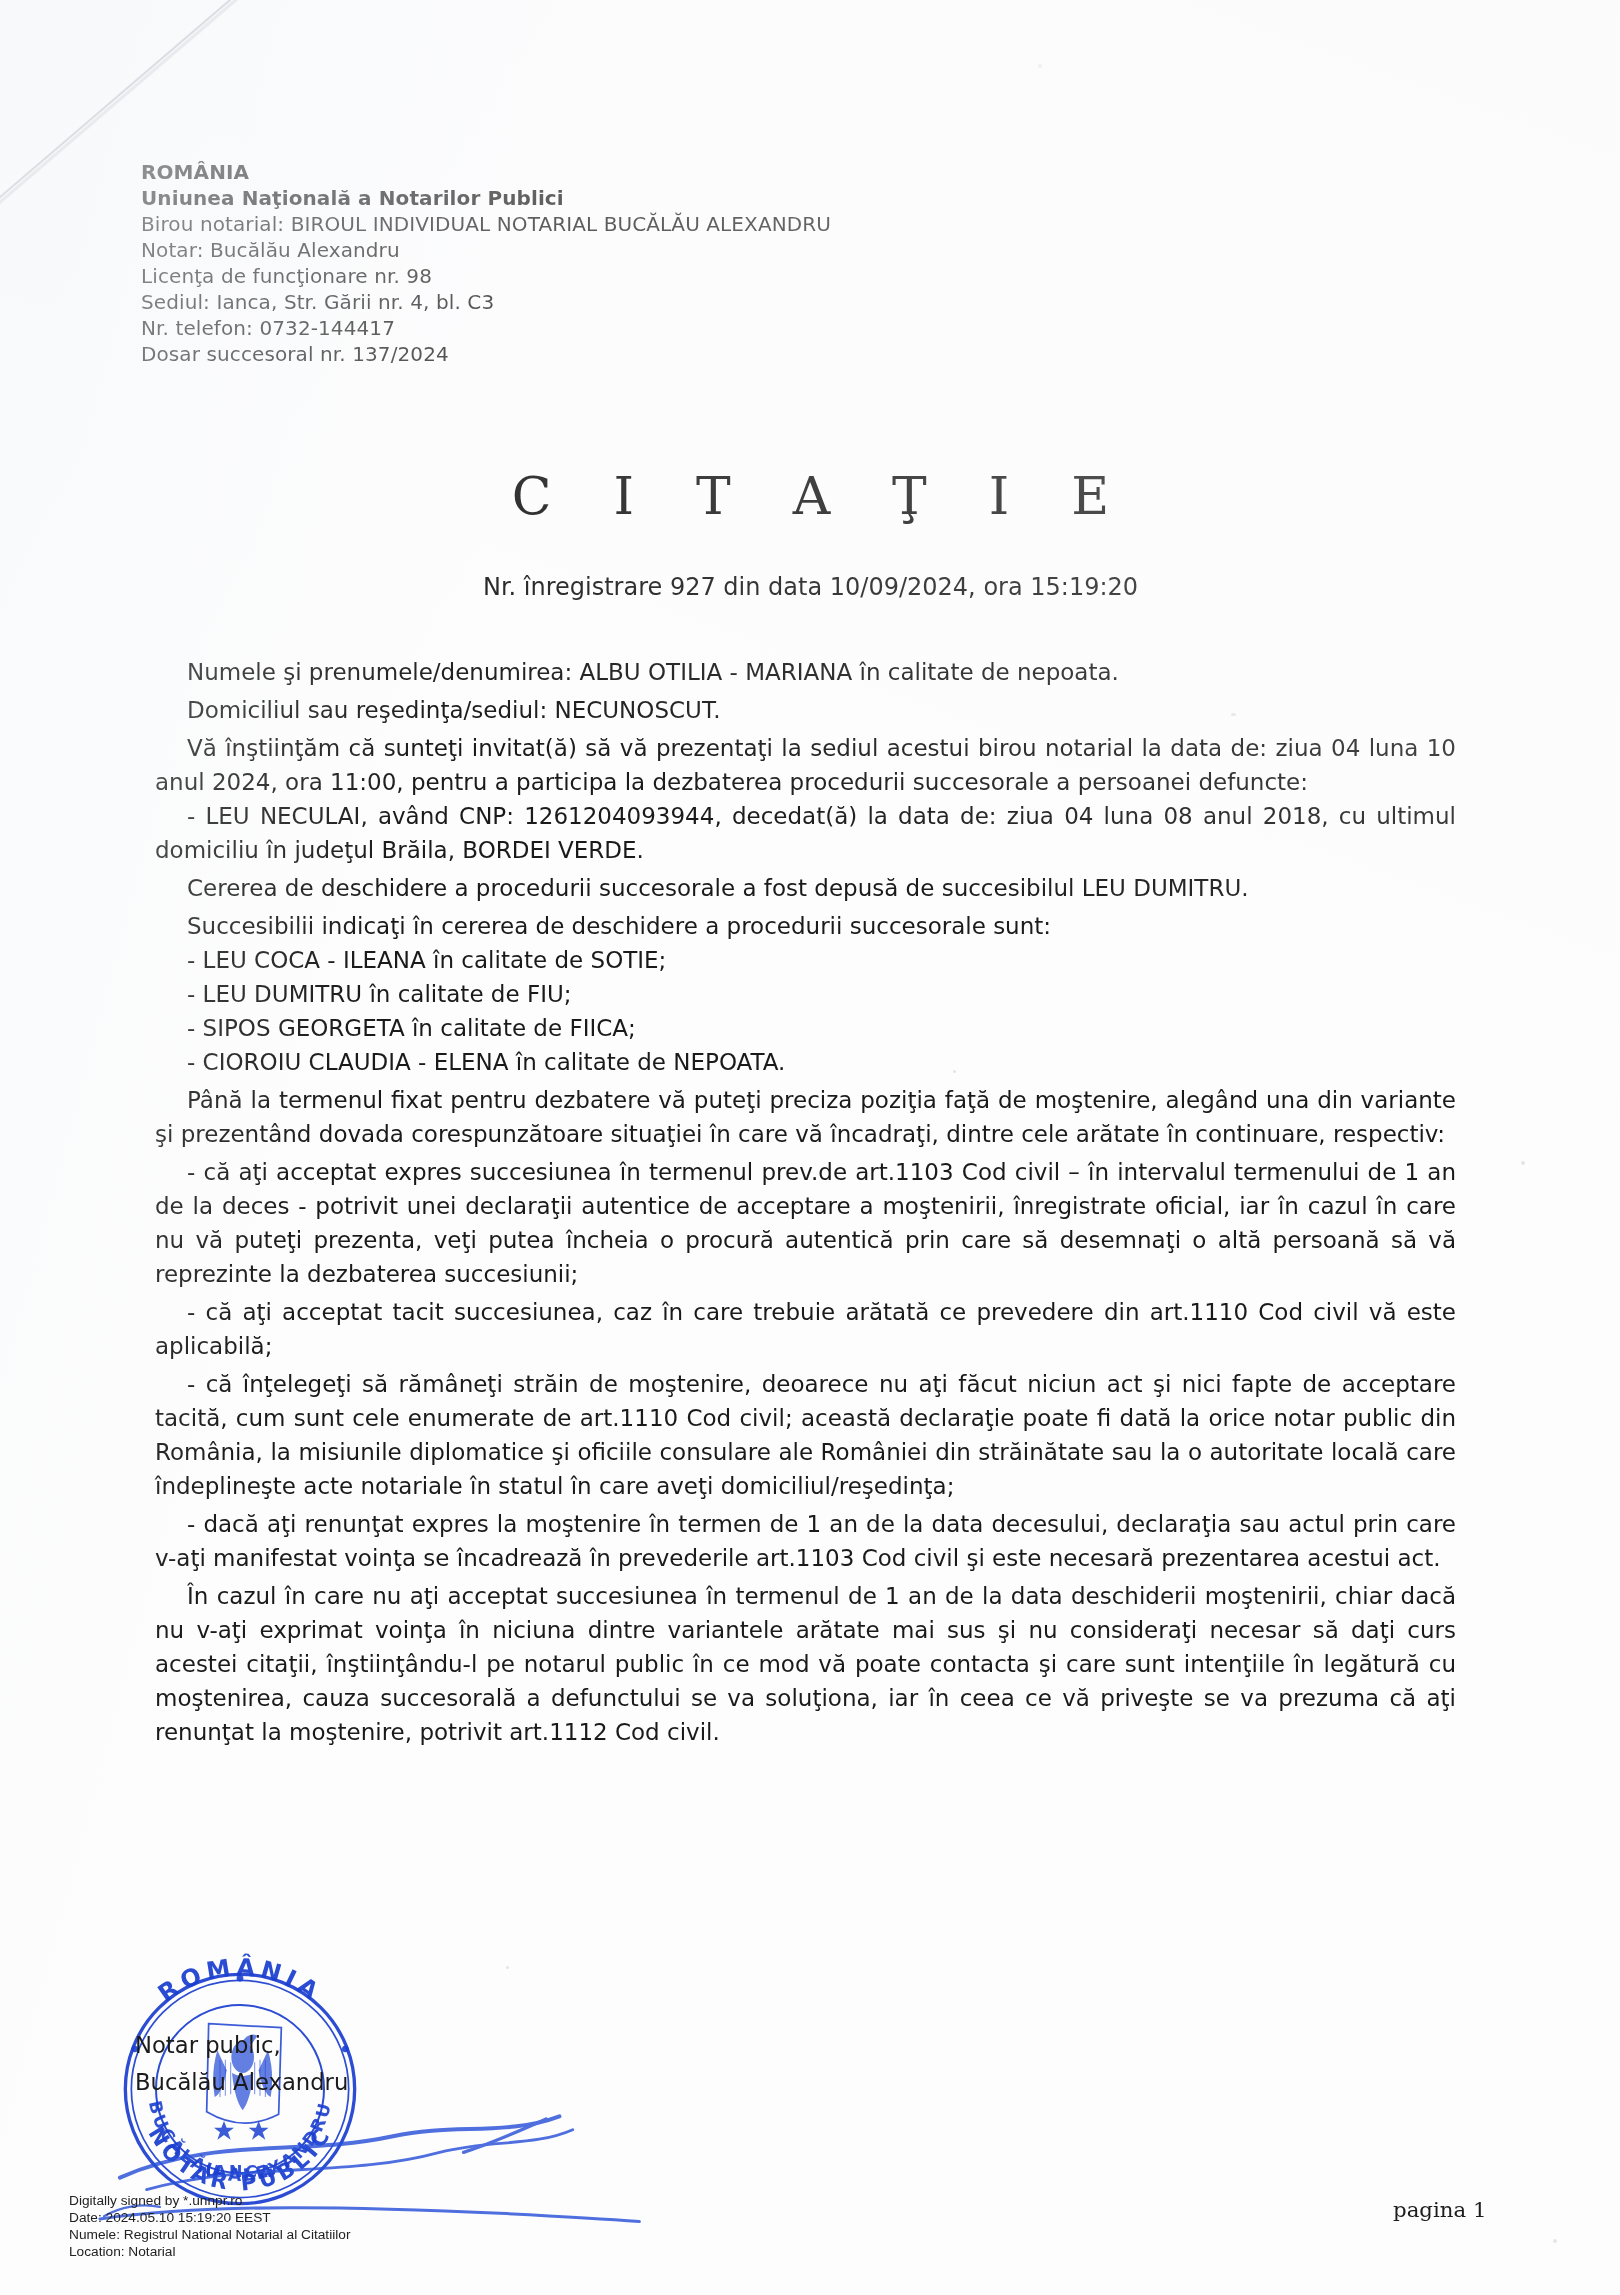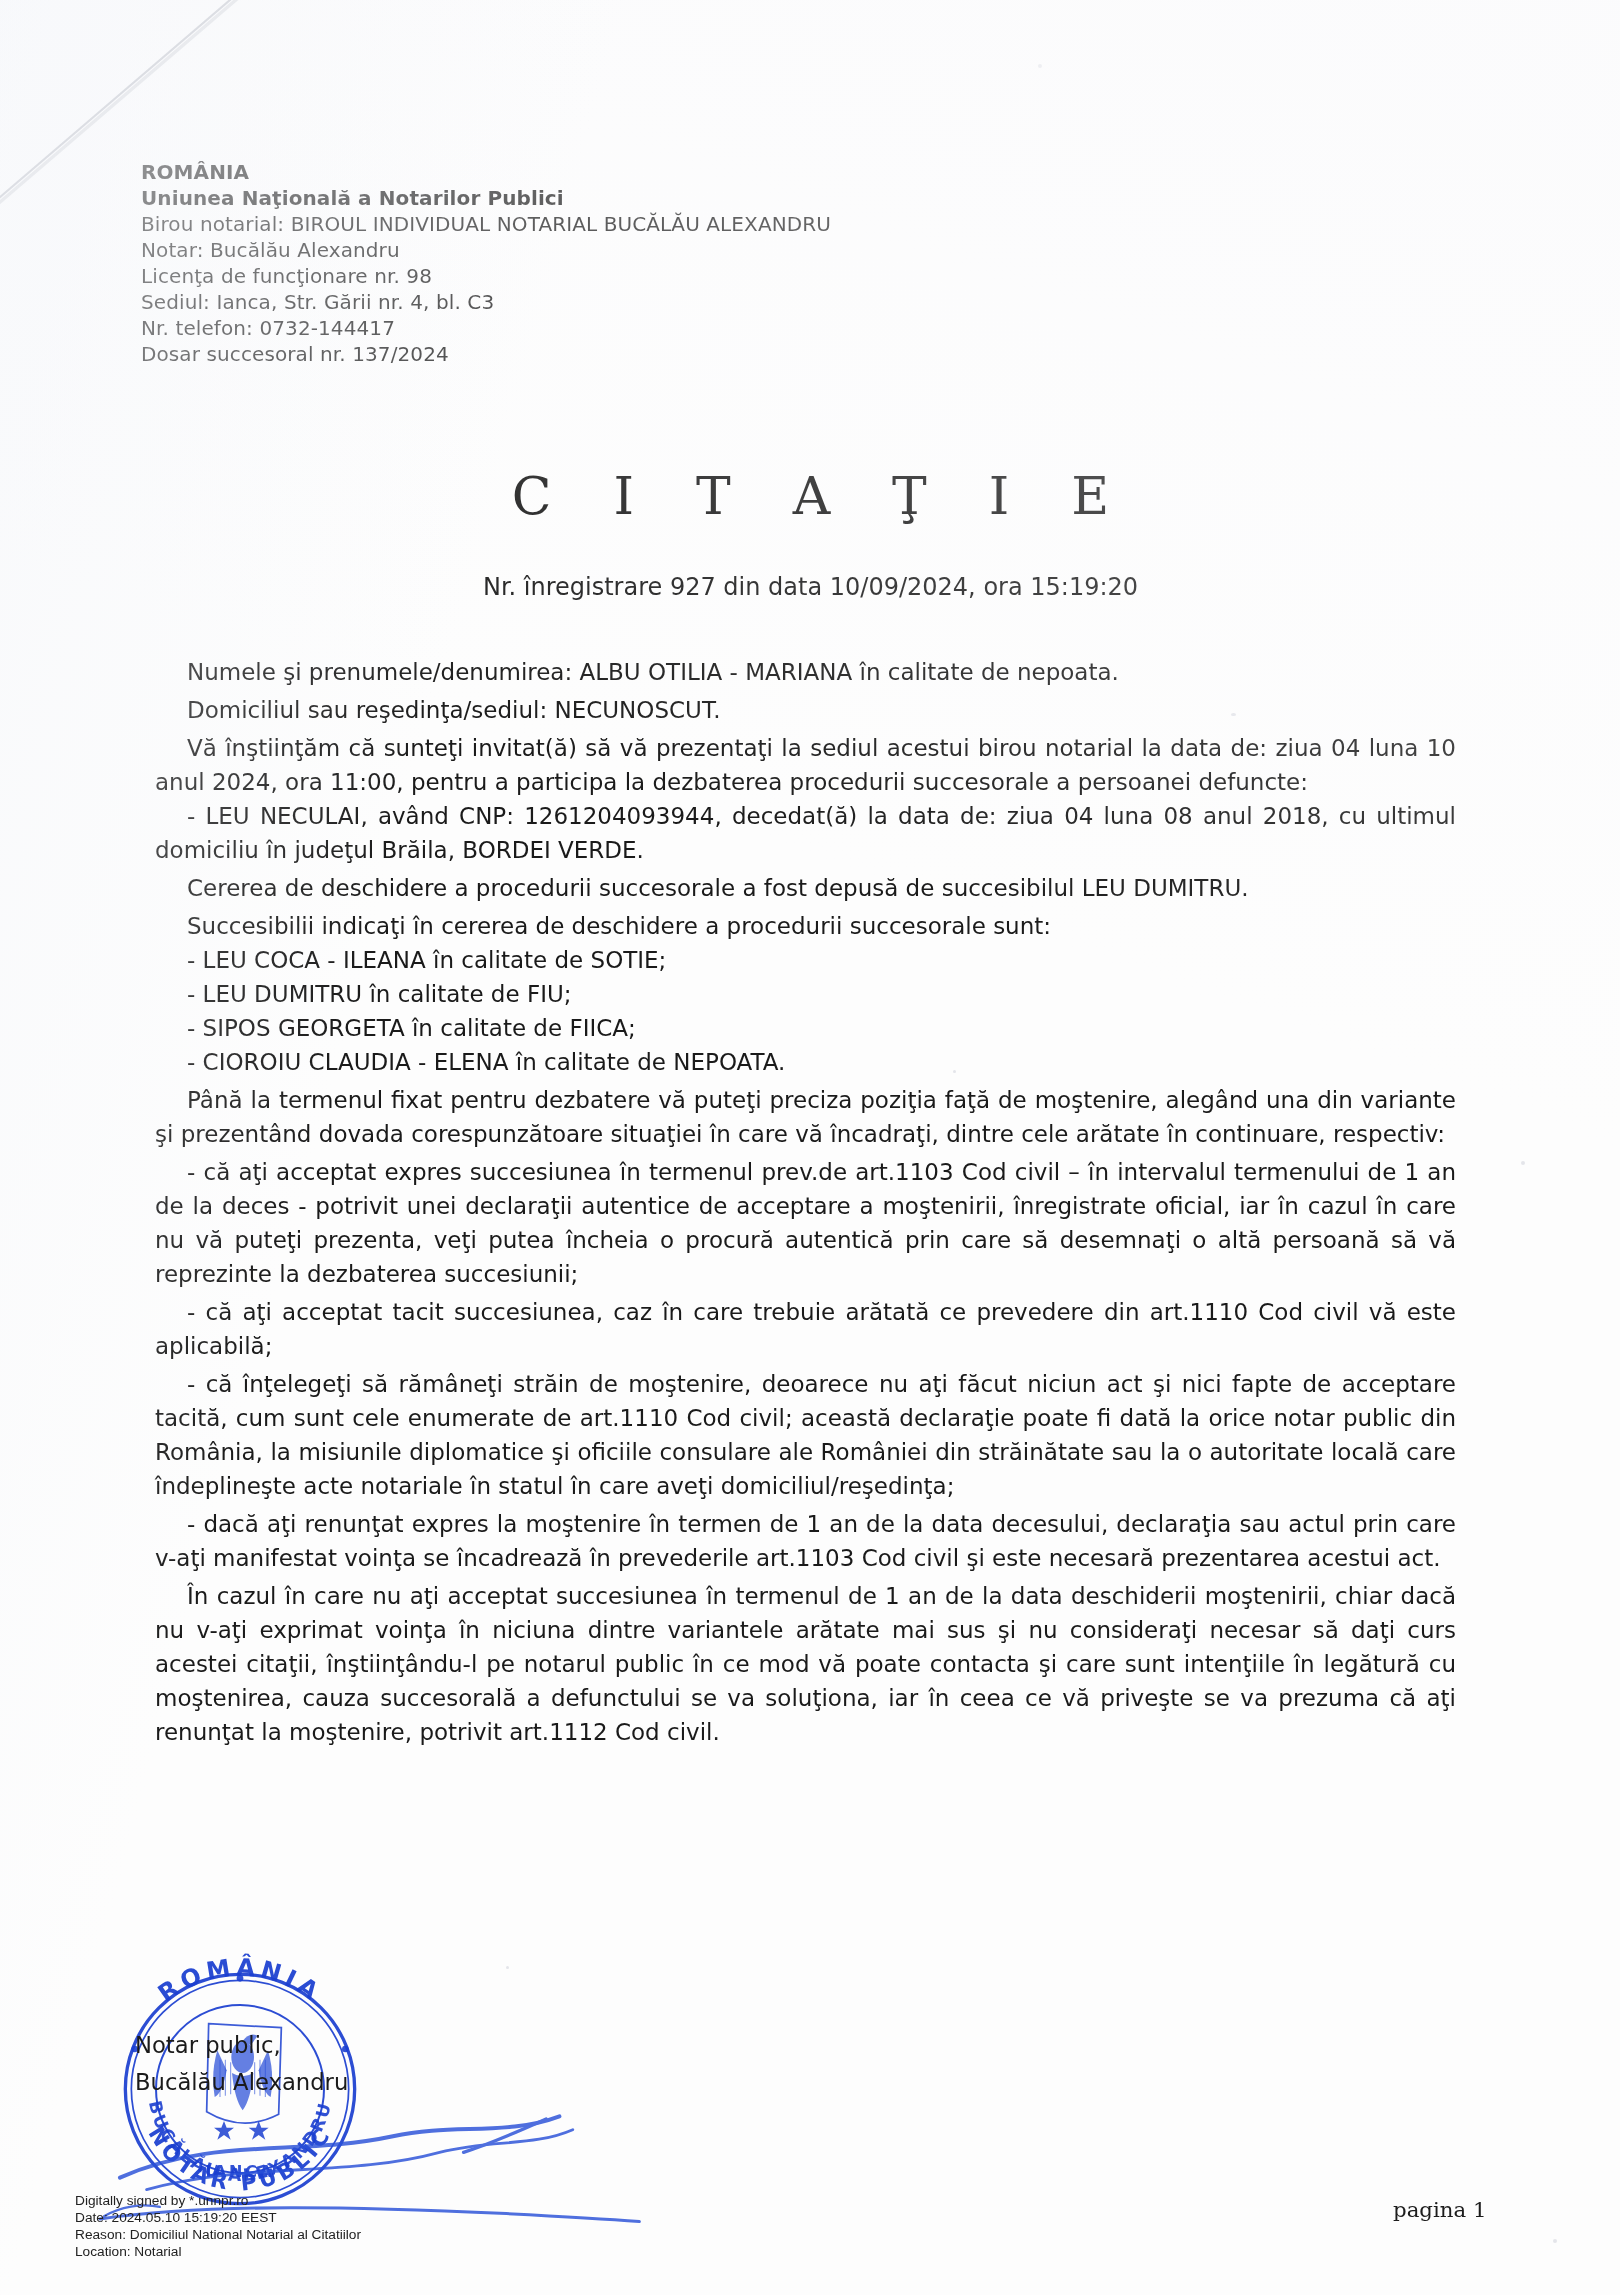--- a/index.html
+++ b/index.html
@@ -128,21 +128,21 @@
     top: 2027px;
     z-index: 4;
     font-size: 22.7px;
     line-height: 37px;
     color: #1a1a1a;
     white-space: nowrap;
   }
 
   .digsig {
     position: absolute;
-    left: 75px;
+    left: 69px;
     top: 2192px;
     z-index: 7;
     font-family: "Liberation Sans", sans-serif;
     font-size: 13.7px;
     line-height: 17px;
     color: #222;
     white-space: nowrap;
   }
 
   .pagefoot {
@@ -288,21 +288,21 @@
   </svg>
 
   <div class="notary-label">
     <div>Notar public,</div>
     <div>Bucălău Alexandru</div>
   </div>
 
   <div class="digsig">
     <div>Digitally signed by *.unnpr.ro</div>
     <div>Date: 2024.05.10 15:19:20 EEST</div>
-    <div>Reason: Domiciliul National Notarial al Citatiilor</div>
+    <div>Numele: Registrul National Notarial al Citatiilor</div>
     <div>Location: Notarial</div>
   </div>
 
   <div class="pagefoot">pagina 1</div>
 
   <div class="speck" style="left:1038px;top:64px;width:4px;height:4px;"></div>
   <div class="speck" style="left:1231px;top:713px;width:4.7px;height:3.3px;"></div>
   <div class="speck" style="left:953px;top:1070px;width:3.3px;height:3.3px;"></div>
   <div class="speck" style="left:1521px;top:1161px;width:4px;height:4px;"></div>
   <div class="speck" style="left:506px;top:1966px;width:3.3px;height:3.3px;"></div>

